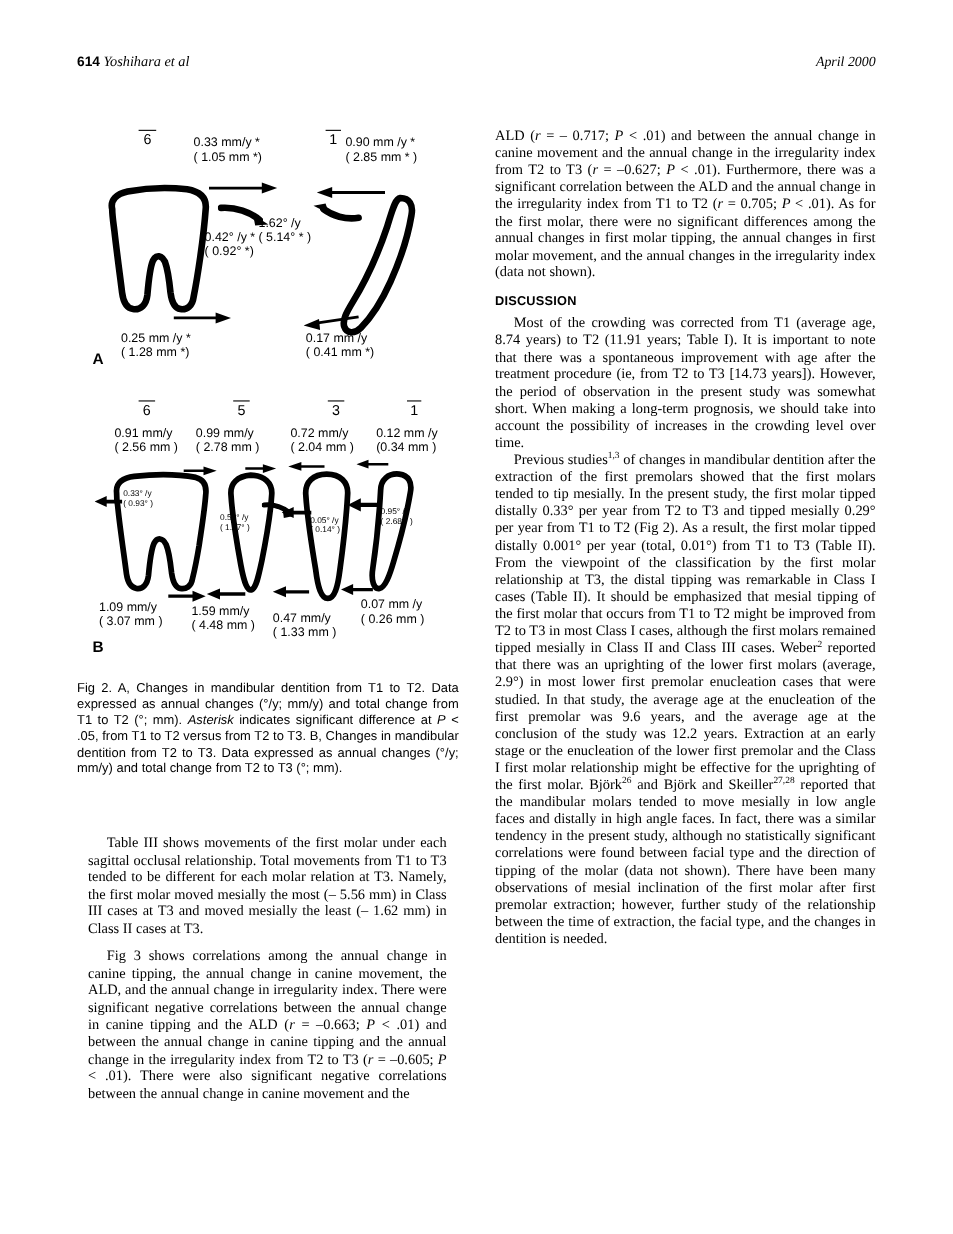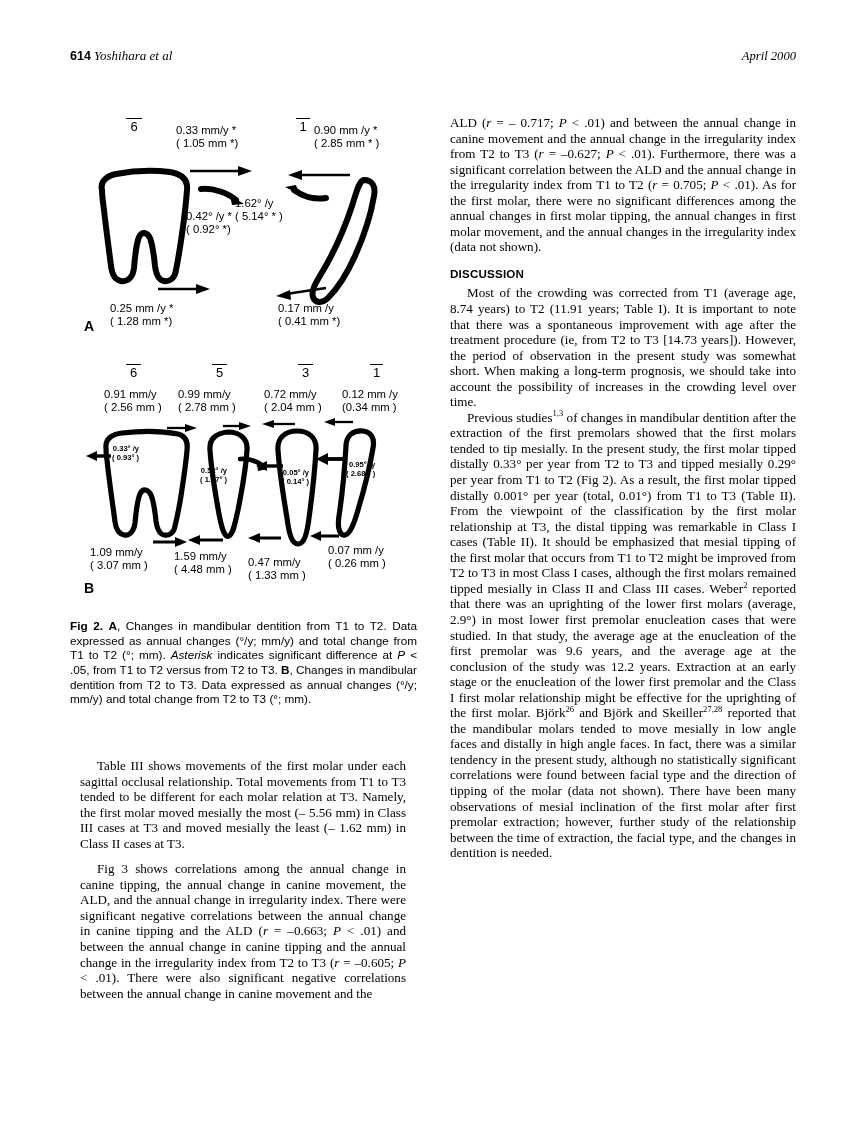--- a/index.html
+++ b/index.html
@@ -81,33 +81,33 @@
     text-align:center;
   }
 
   .ann{
     position:absolute;
     font-family:"Liberation Sans",sans-serif;
     font-size:11.3px;
     line-height:13.2px;
     white-space:nowrap;
   }
-  .ann.small{font-size:7.6px;line-height:9.2px;font-weight:bold;text-align:right;}
+  .ann.small{font-size:7.6px;line-height:9.2px;font-weight:normal;}
   .ann .l2{display:block;}
 
   .toothsvg{position:absolute;}
 
   
   .fig-caption{
     position:absolute;left:70px;top:619px;width:347px;
     font-family:"Liberation Sans",sans-serif;
     font-size:11.75px;line-height:14.65px;
     text-align:justify;
   }
-  .fig-caption b{font-weight:bold;}
+  .fig-caption b{font-weight:normal;}
   .fig-caption i{font-style:italic;}
 
   .col-left-text{
     position:absolute;left:70px;top:748px;width:346px;
     font-size:13.1px;line-height:15.55px;text-align:justify;
   }
   .col-left-text p{margin:10px;text-indent:17px;}
 </style>
 </head>
 <body>

